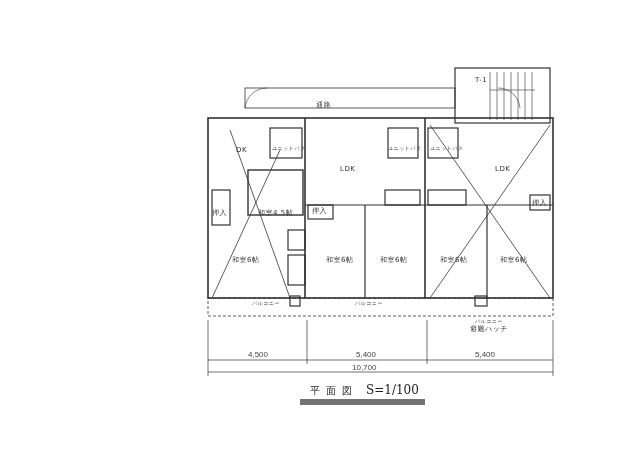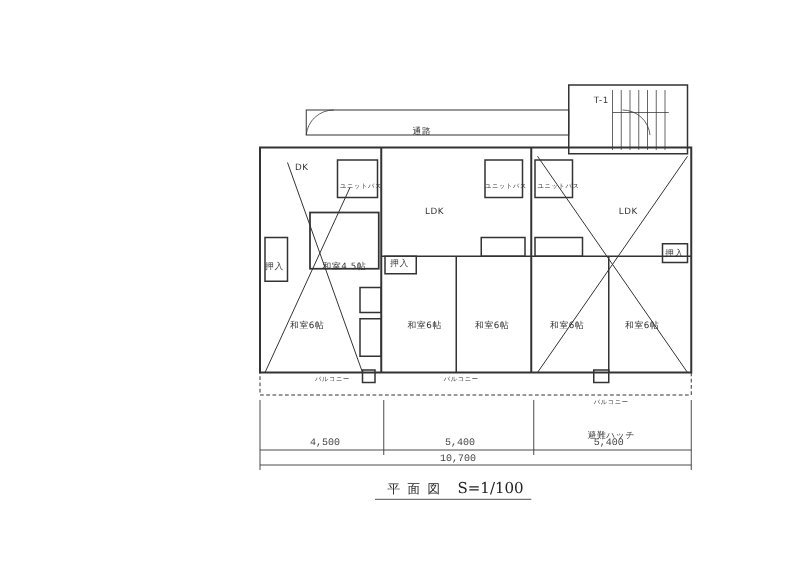--- a/index.html
+++ b/index.html
@@ -1,20 +1,20 @@
 <!DOCTYPE html>
 <html><head>
 <meta charset="utf-8">
 <style>
   html,body{margin:0;padding:0;background:#fff;}
   body{width:640px;height:452px;position:relative;overflow:hidden;font-family:"DejaVu Sans",sans-serif;color:#222;}
   .plan{position:absolute;left:0;top:0;width:640px;height:452px;}
   .lbl{position:absolute;font-size:7px;color:#333;white-space:nowrap;letter-spacing:0.5px;text-align:right;}
-  .dim{position:absolute;font-size:8px;color:#444;white-space:nowrap;font-family:Liberation Mono, monospace;}
-  .title{position:absolute;left:300px;top:383px;font-size:12px;color:#222;border-bottom:1px solid #737373;padding:0 6px 1px 10px;white-space:nowrap;font-family:"DejaVu Serif",serif;}
+  .dim{position:absolute;font-size:8px;color:#444;white-space:nowrap;font-family:Liberation Sans, sans-serif;}
+  .title{position:absolute;left:300px;top:383px;font-size:12px;color:#222;border-bottom:6px solid #737373;padding:0 6px 1px 10px;white-space:nowrap;font-family:"DejaVu Serif",serif;}
   .title .jp{letter-spacing:6px;margin-right:8px;font-size:10px;}
 </style>
 </head>
 <body>
 
 <svg class="plan" viewBox="0 0 640 452" xmlns="http://www.w3.org/2000/svg">
   <g stroke="#333" fill="none" stroke-width="1.2">
 
     <rect x="245" y="88" width="210" height="20" stroke-width="0.8"></rect>
 
@@ -68,45 +68,45 @@
       <line x1="208" y1="360" x2="553" y2="360"></line>
       <line x1="208" y1="372" x2="553" y2="372"></line>
       <line x1="208" y1="320" x2="208" y2="376"></line>
       <line x1="307" y1="320" x2="307" y2="364"></line>
       <line x1="427" y1="320" x2="427" y2="364"></line>
       <line x1="553" y1="320" x2="553" y2="376"></line>
     </g>
   </g>
 </svg>
 
-<span class="lbl" style="left:330px;top:100px">通路</span>
+<span class="lbl" style="left:316px;top:100px">通路</span>
 <span class="lbl" style="left:475px;top:76px">T-1</span>
 
-<span class="lbl" style="left:236px;top:130px">DK</span>
+<span class="lbl" style="left:236px;top:146px">DK</span>
 <span class="lbl" style="left:272px;top:145px;font-size:5px">ユニットバス</span>
 <span class="lbl" style="left:258px;top:208px">和室4.5帖</span>
 <span class="lbl" style="left:232px;top:255px">和室6帖</span>
 <span class="lbl" style="left:212px;top:208px">押入</span>
 <span class="lbl" style="left:252px;top:300px;font-size:5px">バルコニー</span>
 
 <span class="lbl" style="left:340px;top:165px">LDK</span>
 <span class="lbl" style="left:388px;top:145px;font-size:5px">ユニットバス</span>
 <span class="lbl" style="left:326px;top:255px">和室6帖</span>
 <span class="lbl" style="left:380px;top:255px">和室6帖</span>
 <span class="lbl" style="left:312px;top:206px">押入</span>
 <span class="lbl" style="left:355px;top:300px;font-size:5px">バルコニー</span>
 
 <span class="lbl" style="left:495px;top:165px">LDK</span>
 <span class="lbl" style="left:430px;top:145px;font-size:5px">ユニットバス</span>
 <span class="lbl" style="left:440px;top:255px">和室6帖</span>
 <span class="lbl" style="left:500px;top:255px">和室6帖</span>
 <span class="lbl" style="left:532px;top:198px">押入</span>
 <span class="lbl" style="left:475px;top:318px;font-size:5px">バルコニー</span>
 
-<span class="lbl" style="left:470px;top:343px">避難ハッチ</span>
+<span class="lbl" style="left:470px;top:324px">避難ハッチ</span>
 
 <span class="dim" style="left:248px;top:350px">4,500</span>
 <span class="dim" style="left:356px;top:350px">5,400</span>
 <span class="dim" style="left:475px;top:350px">5,400</span>
 <span class="dim" style="left:352px;top:363px">10,700</span>
 
 <div class="title">
   <span class="jp">平面図</span><span>S=1/100</span>
 </div>
 

